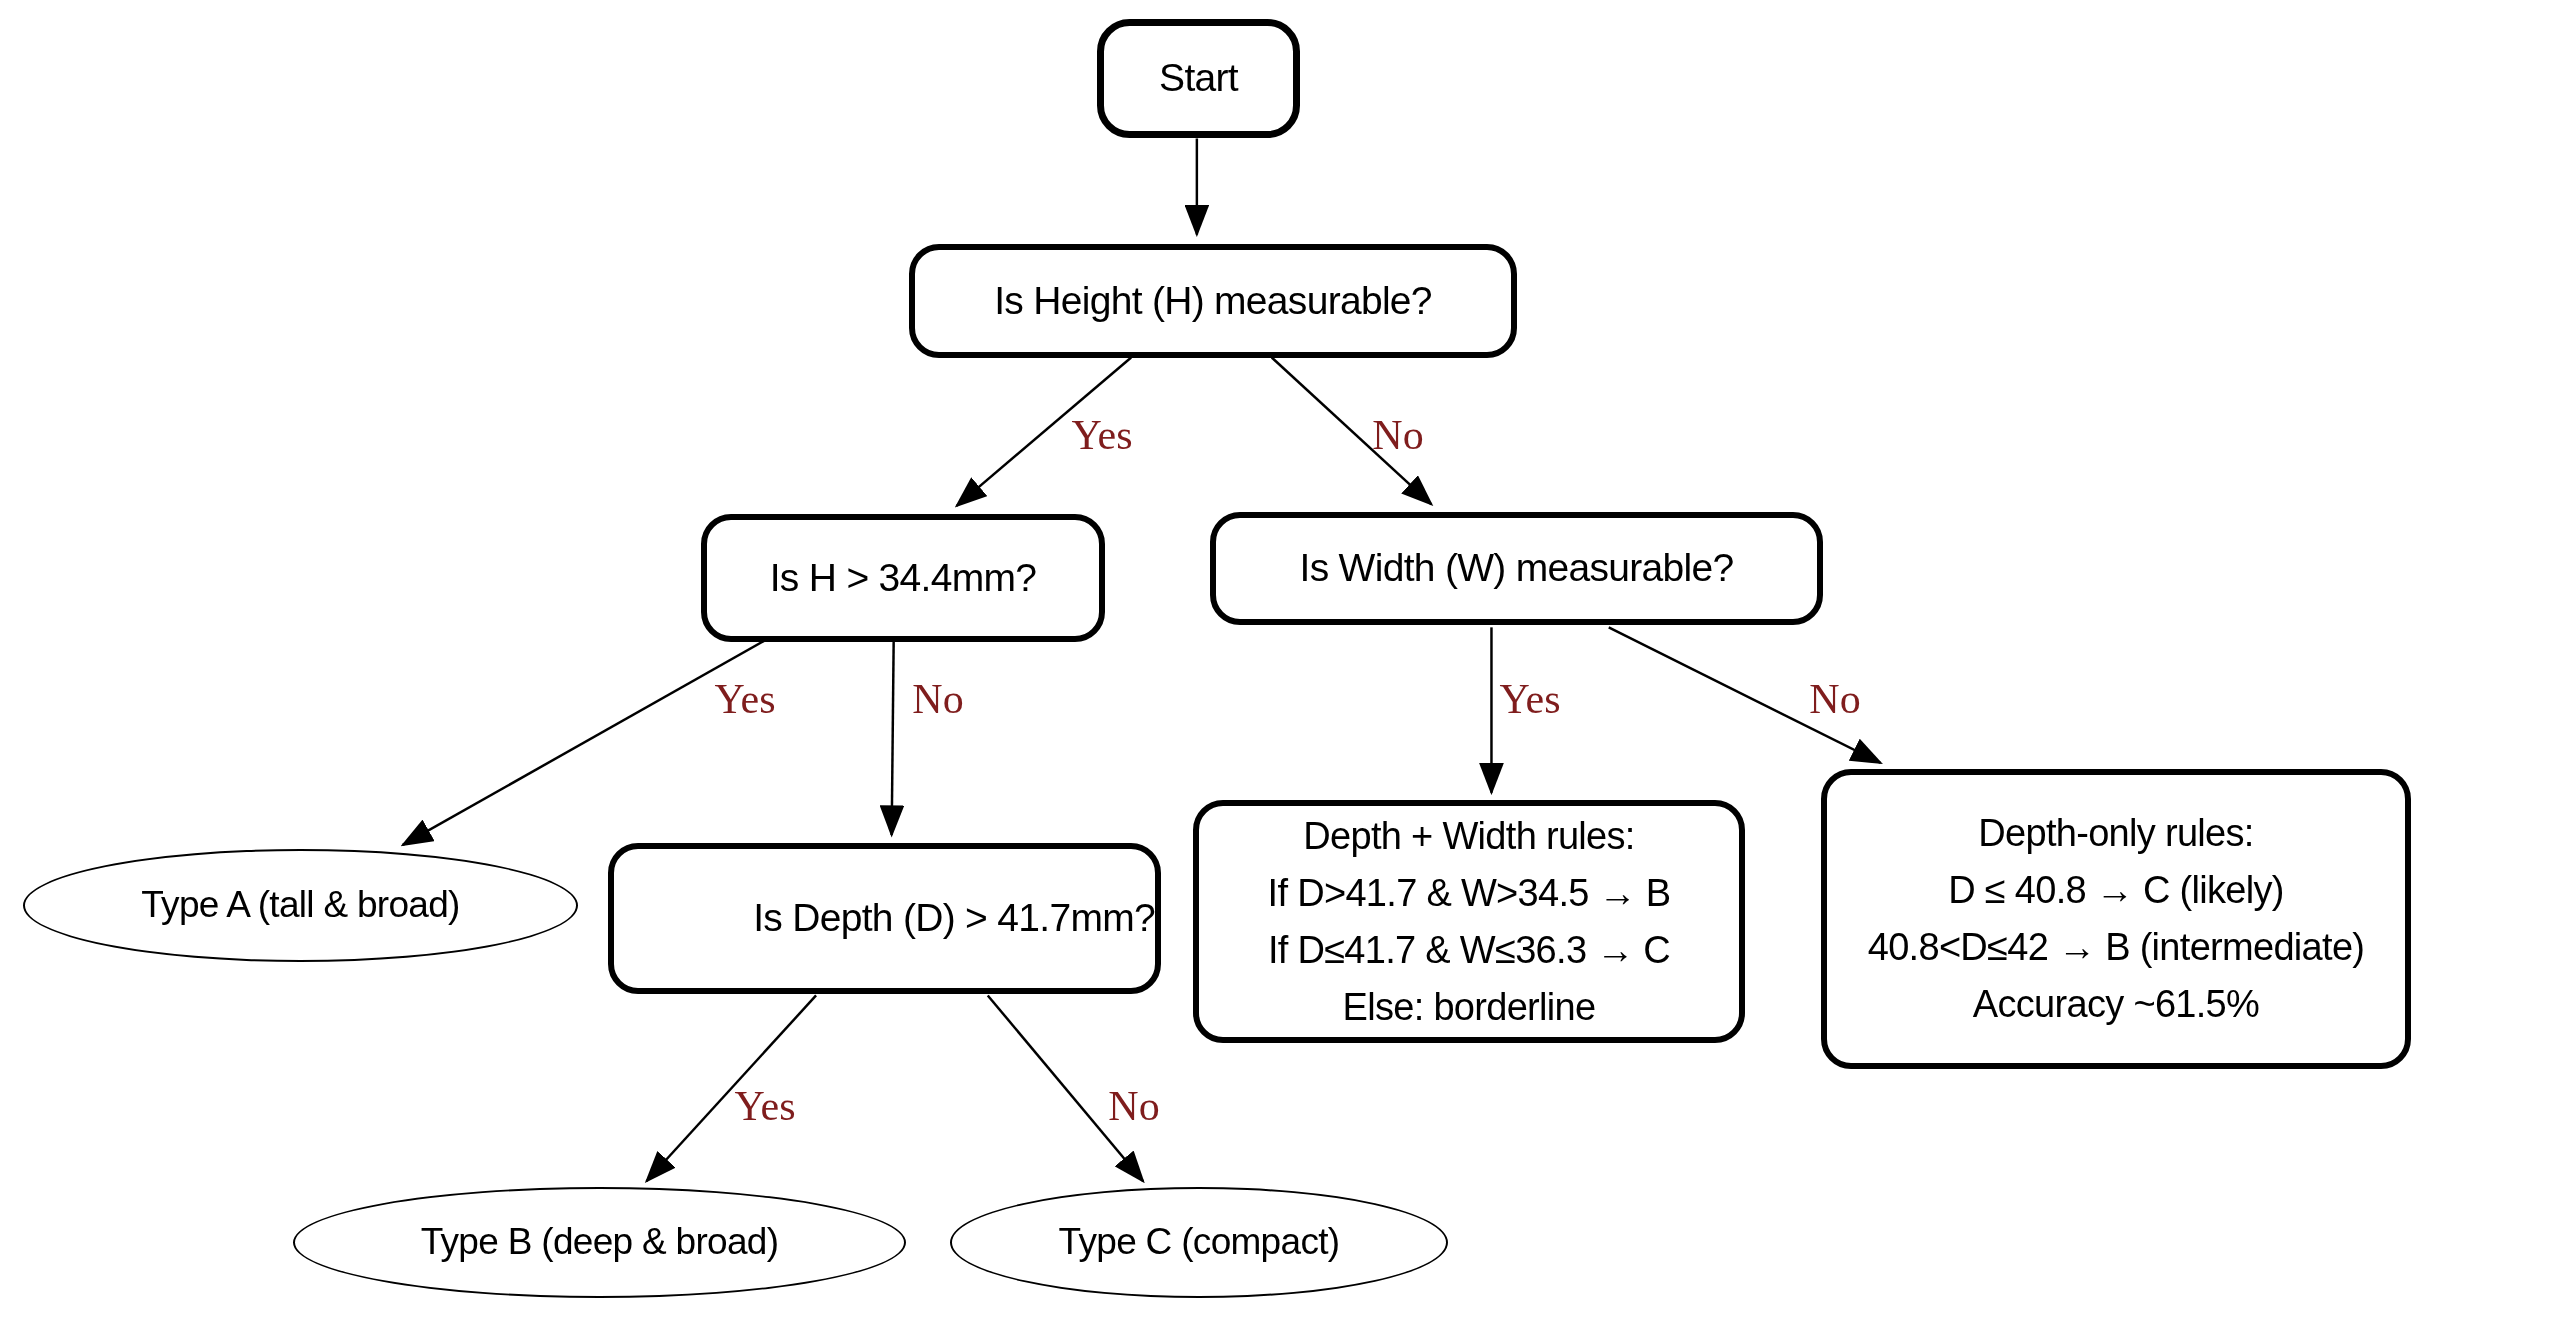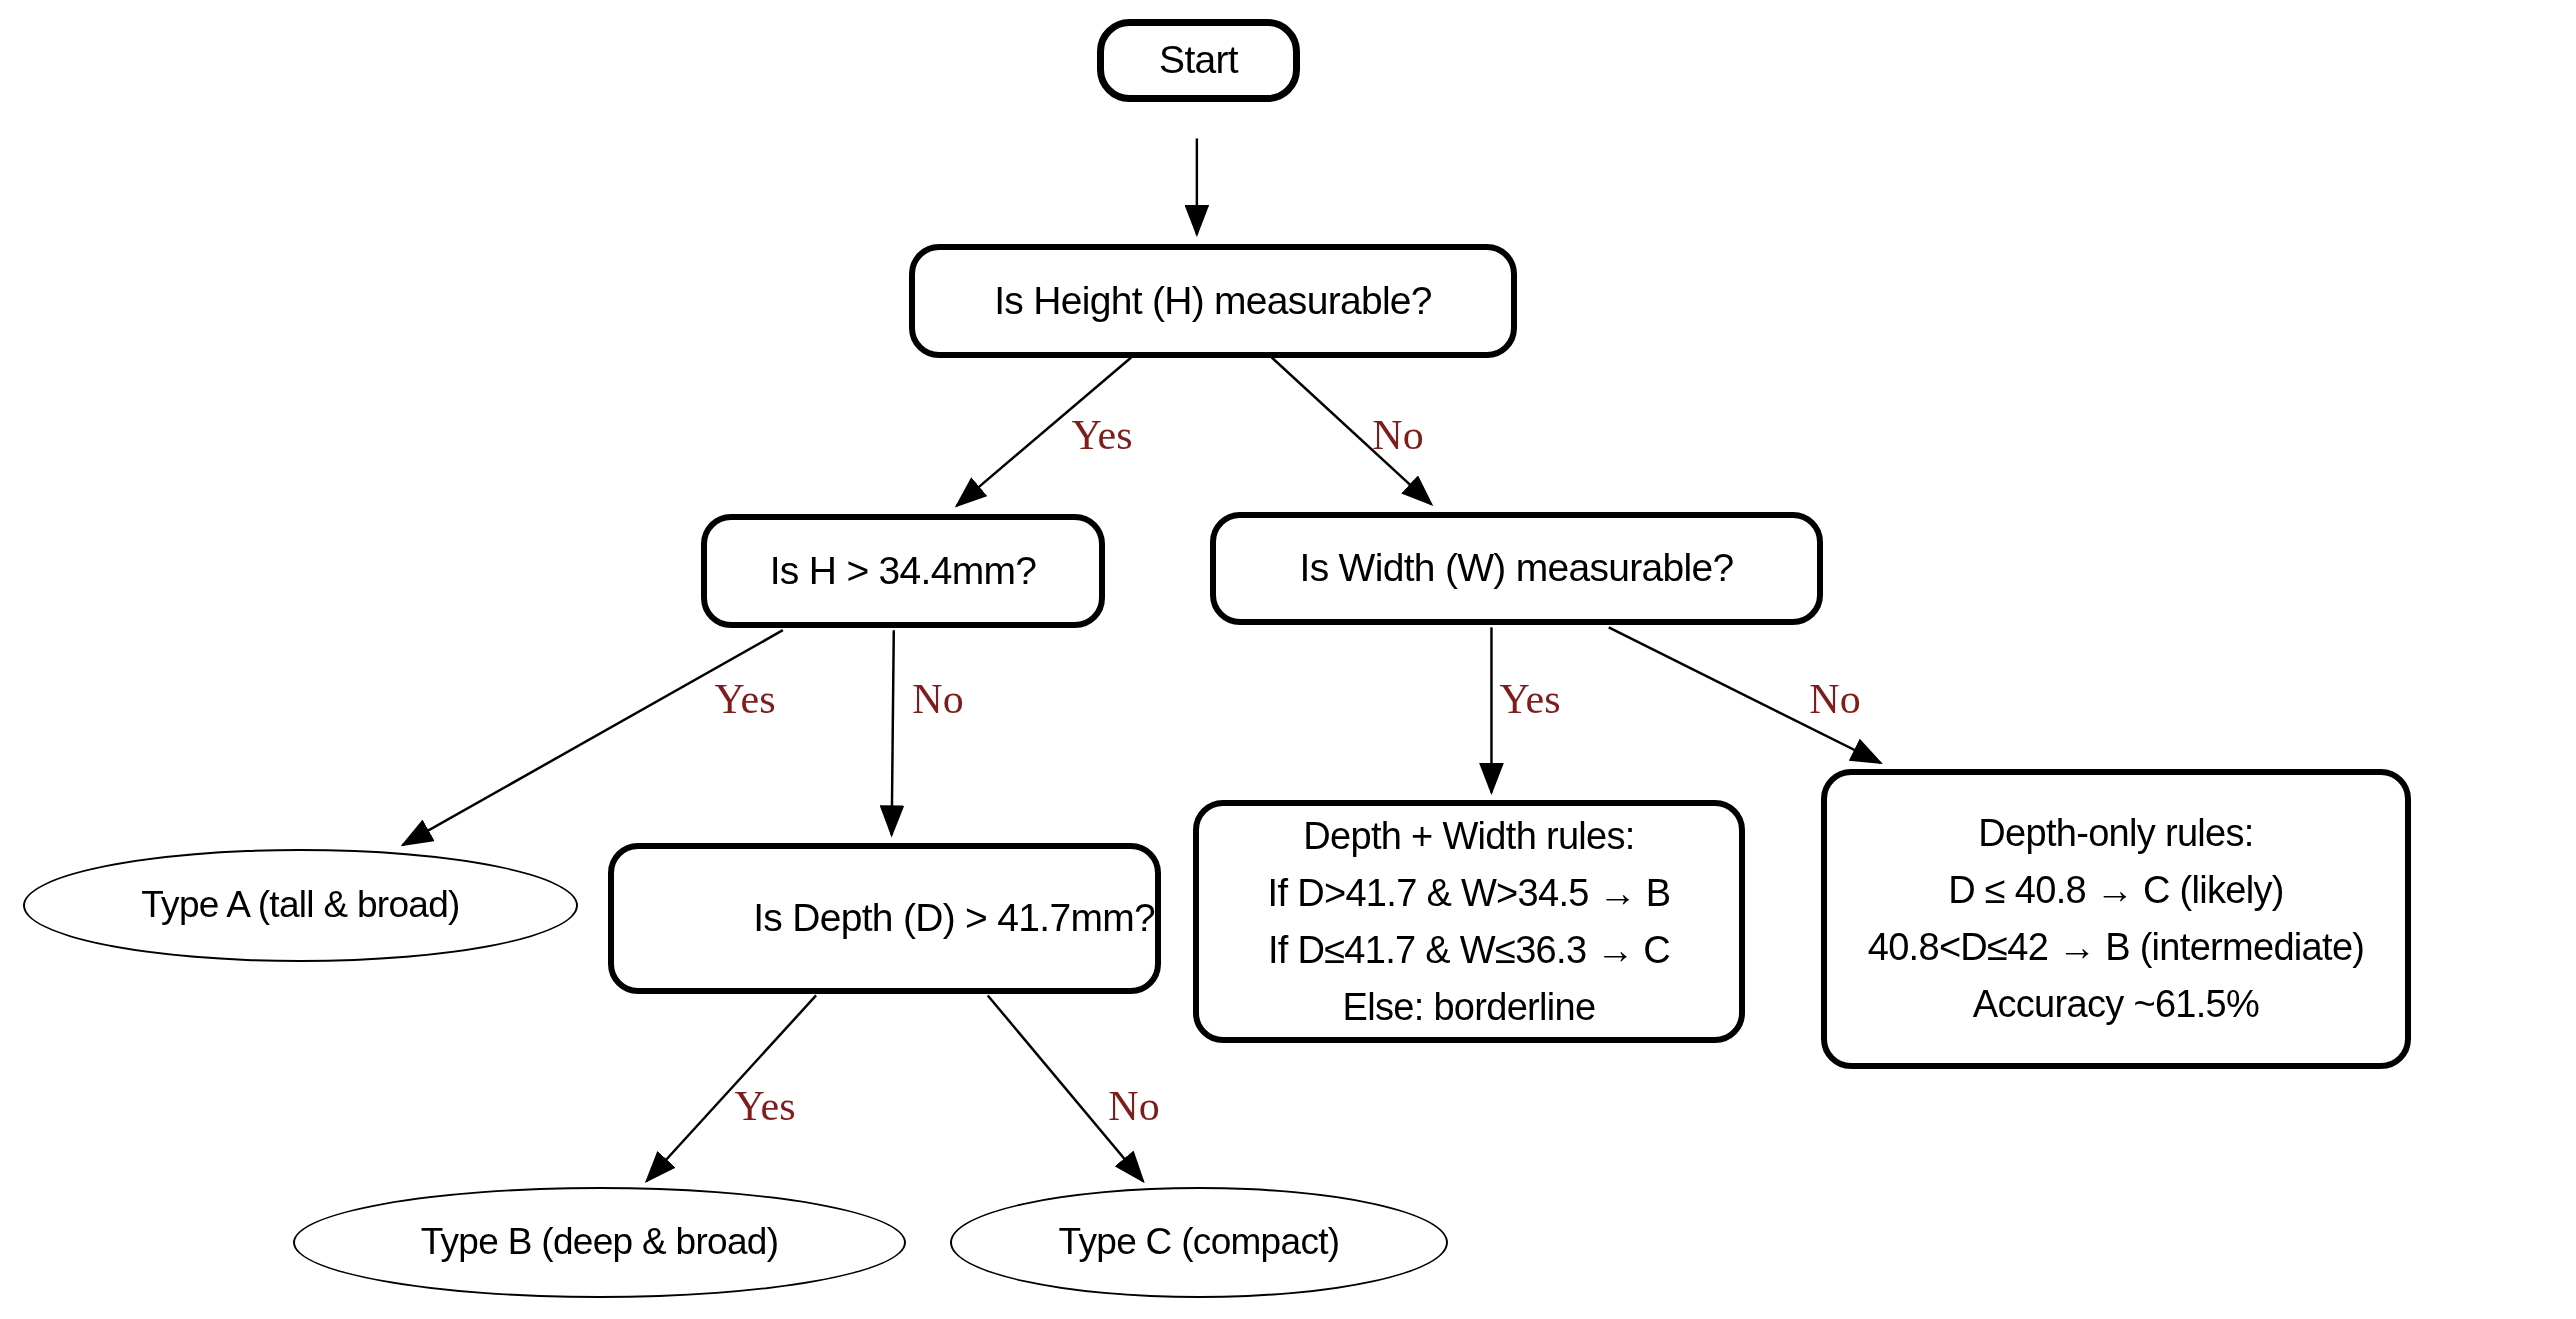--- a/index.html
+++ b/index.html
@@ -77,29 +77,29 @@
     <line x1="1601" y1="506" x2="1354" y2="716" stroke="#000000" stroke-width="3.5" marker-end="url(#arrow)"></line>
     <line x1="1800" y1="506" x2="2026" y2="714" stroke="#000000" stroke-width="3.5" marker-end="url(#arrow)"></line>
     <line x1="1108" y1="892" x2="570" y2="1196" stroke="#000000" stroke-width="3.5" marker-end="url(#arrow)"></line>
     <line x1="1265" y1="892" x2="1262" y2="1182" stroke="#000000" stroke-width="3.5" marker-end="url(#arrow)"></line>
     <line x1="1155" y1="1409" x2="915" y2="1672" stroke="#000000" stroke-width="3.5" marker-end="url(#arrow)"></line>
     <line x1="1398" y1="1409" x2="1618" y2="1672" stroke="#000000" stroke-width="3.5" marker-end="url(#arrow)"></line>
     <line x1="2111" y1="888" x2="2111" y2="1122" stroke="#000000" stroke-width="3.5" marker-end="url(#arrow)"></line>
     <line x1="2277" y1="888" x2="2662" y2="1080" stroke="#000000" stroke-width="3.5" marker-end="url(#arrow)"></line>
   </svg>
 
-  <div class="node start-node" style="left:1097px; top:19px; width:203px; height:83px;">
+  <div class="node start-node" style="left:1097px; top:19px; width:203px; height:119px;">
     <span>Start</span>
   </div>
 
   <div class="node" style="left:909px; top:244px; width:608px; height:114px;">
     <span>Is Height (H) measurable?</span>
   </div>
 
-  <div class="node" style="left:701px; top:514px; width:404px; height:114px;">
+  <div class="node" style="left:701px; top:514px; width:404px; height:128px;">
     <span>Is H &gt; 34.4mm?</span>
   </div>
 
   <div class="node" style="left:1210px; top:512px; width:613px; height:113px;">
     <span>Is Width (W) measurable?</span>
   </div>
 
   <div class="node ellipse" style="left:23px; top:849px; width:555px; height:113px;">
     <span>Type A (tall &amp; broad)</span>
   </div>

